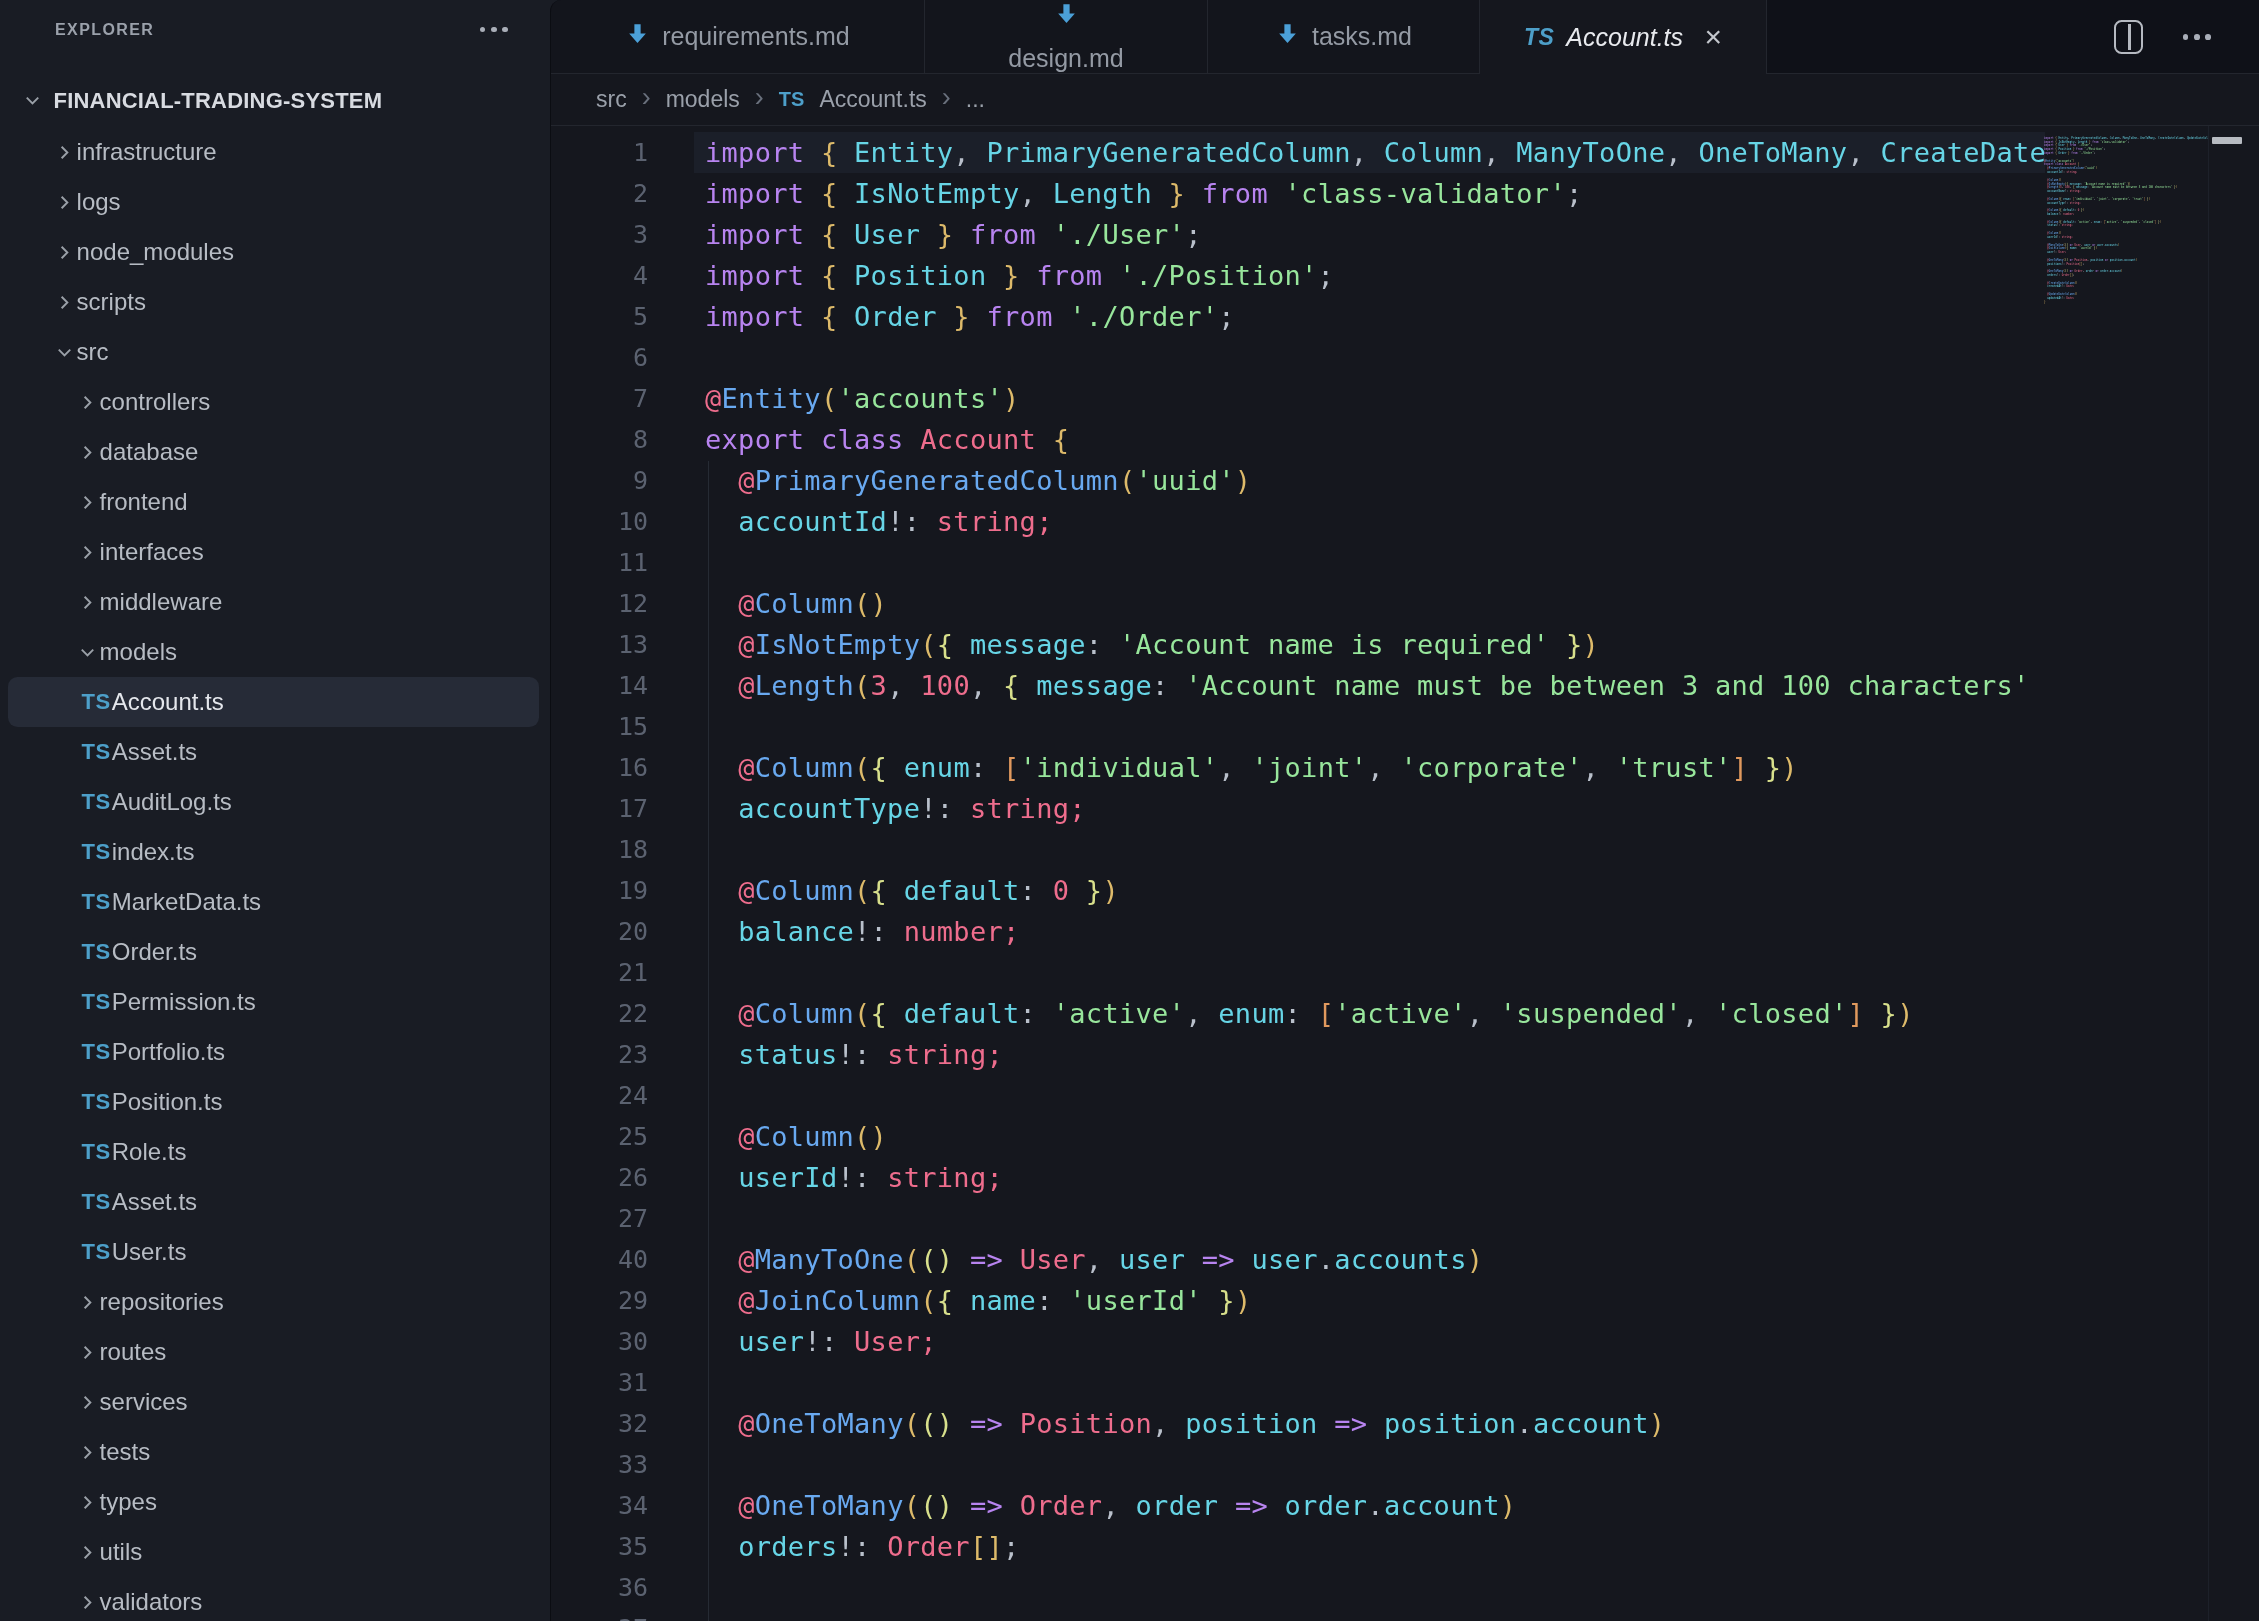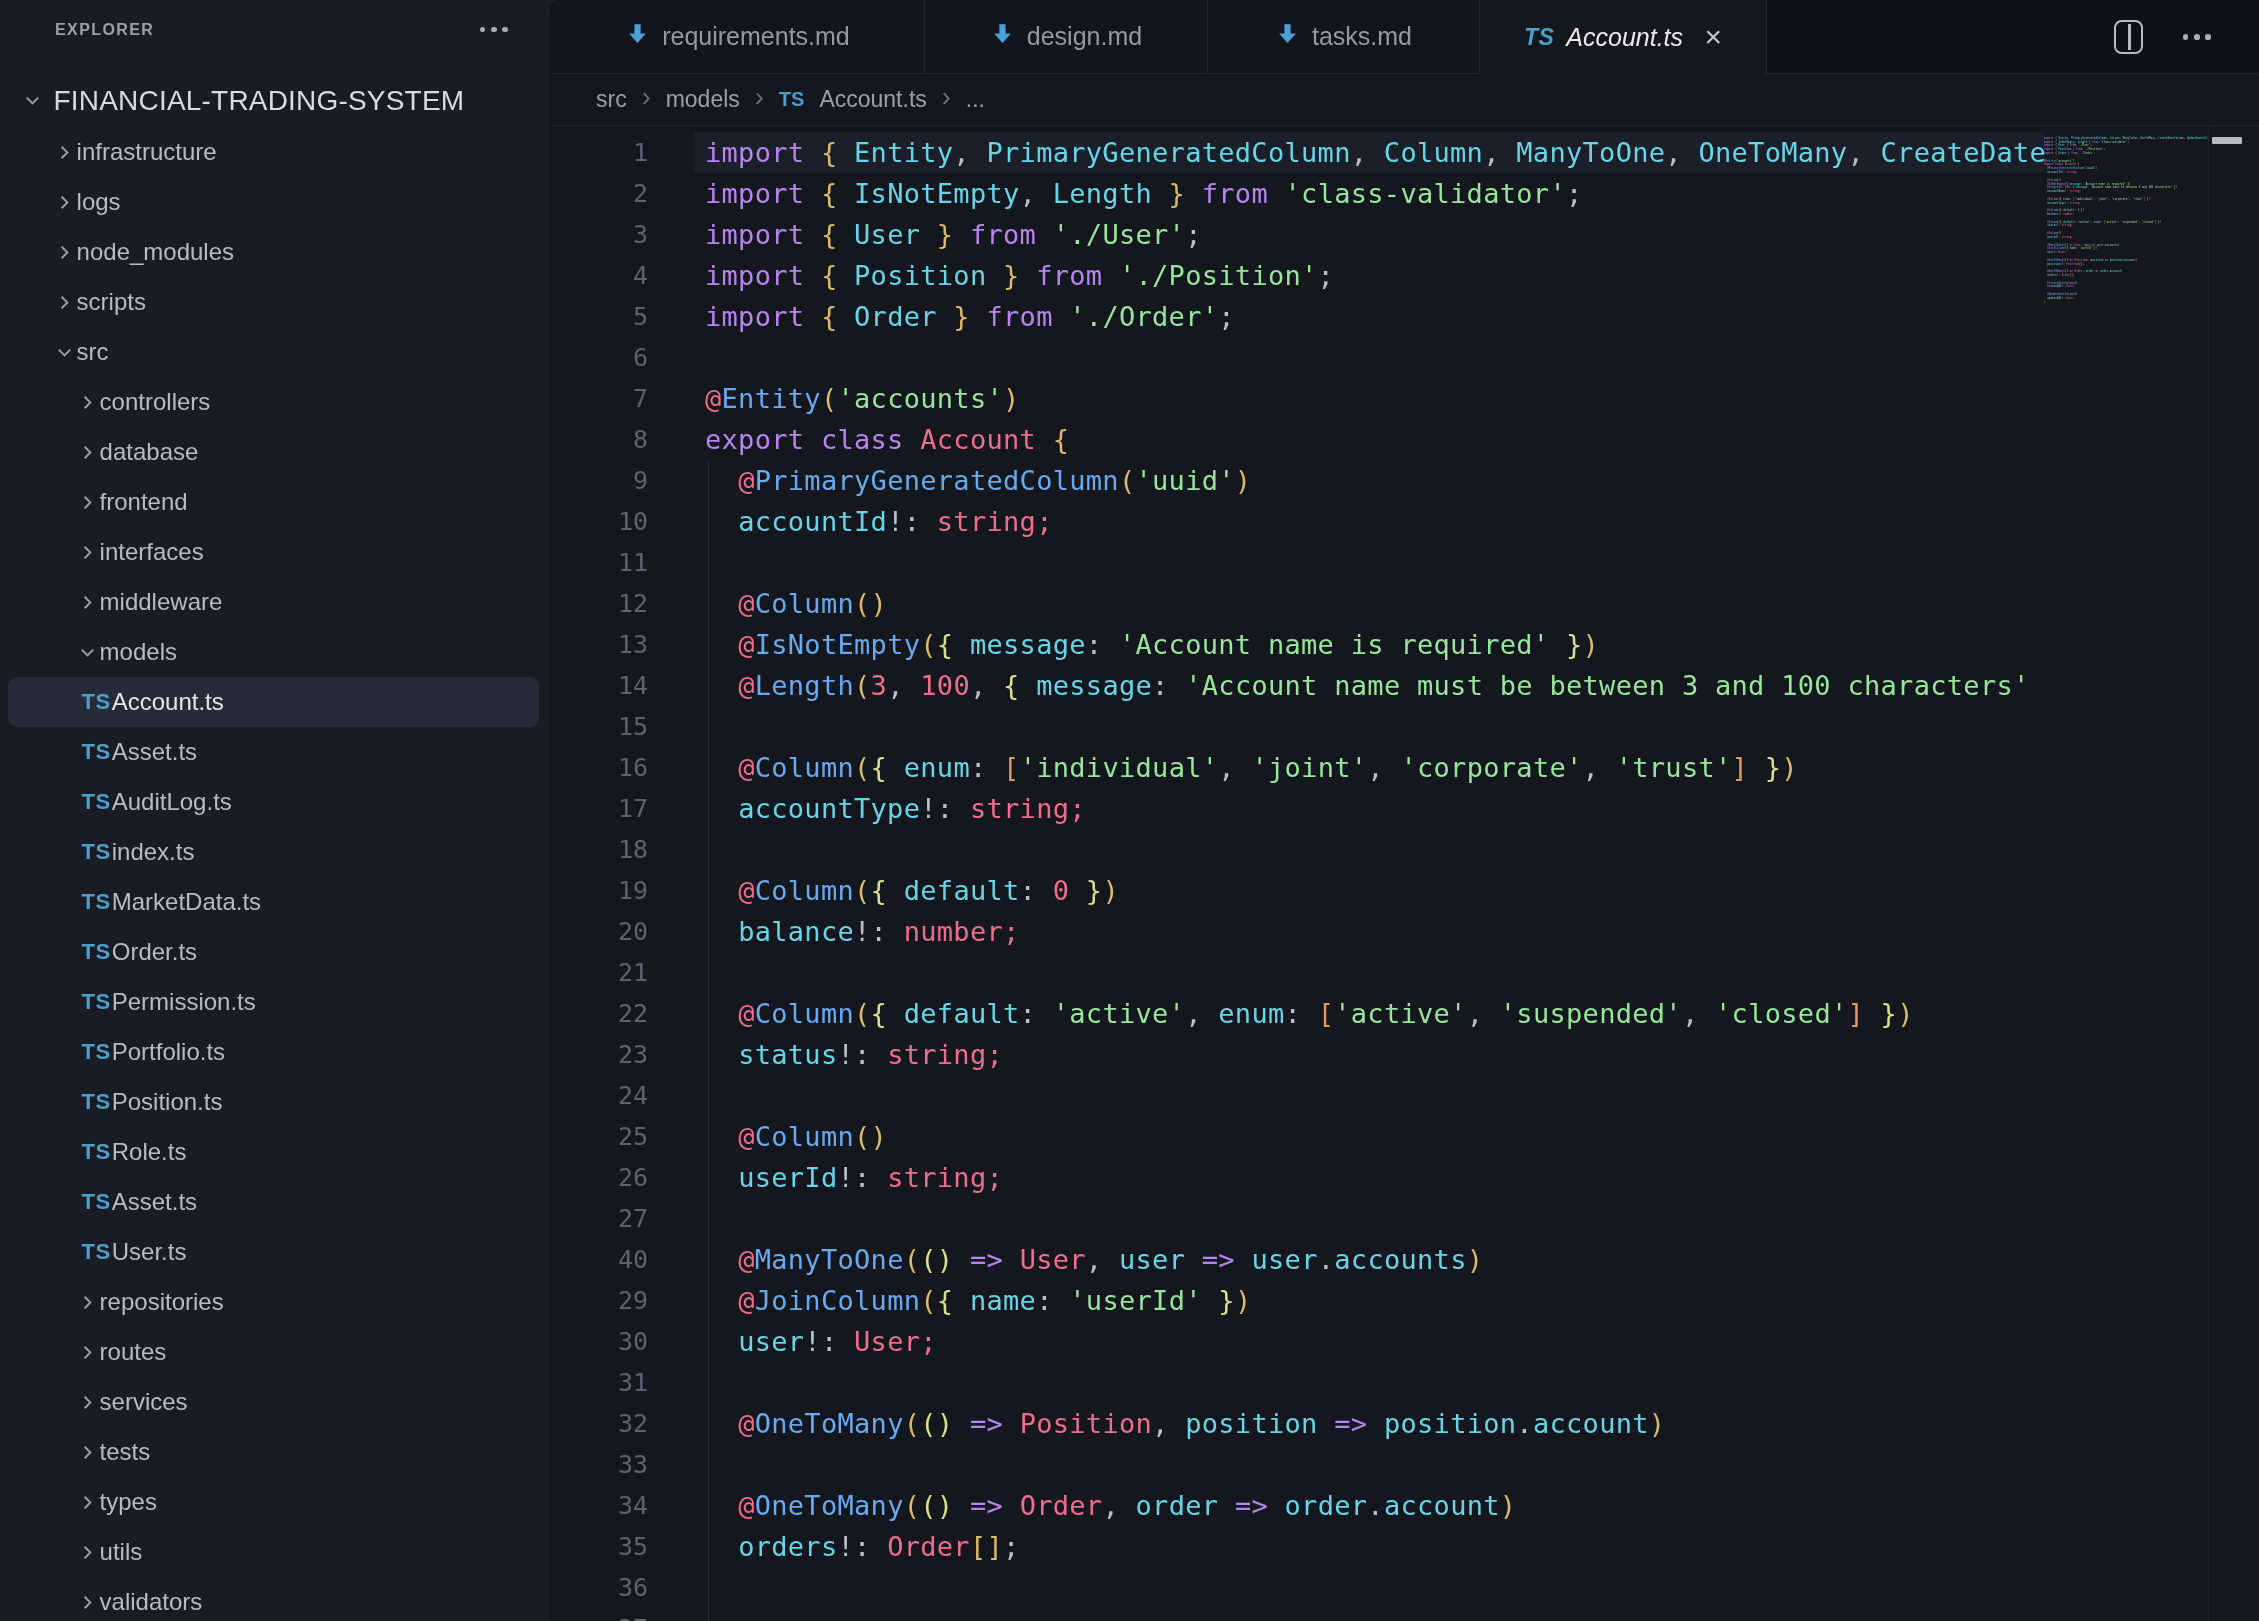--- a/index.html
+++ b/index.html
@@ -14,21 +14,21 @@
   html,body{width:2260px;height:1622px;overflow:hidden}
   body{background:var(--bg-sidebar);font-family:"Liberation Sans",sans-serif;position:relative}
 
   
   .sidebar{position:absolute;left:0;top:0;width:550px;height:1622px;background:var(--bg-sidebar);color:var(--ui)}
   .sb-header{display:flex;align-items:center;justify-content:space-between;height:59px;padding:0 42px 0 55px}
   .sb-title{font-size:16px;font-weight:600;letter-spacing:1.4px;color:#9ba1ab}
   .dots{display:flex;gap:5.7px;align-items:center;cursor:pointer}
   .dots i{width:5.7px;height:5.7px;border-radius:50%;background:#a9aeb8;display:block}
   .sb-root{display:flex;align-items:center;height:49px;margin-top:17px;padding-left:21px;gap:9.5px;cursor:pointer}
-  .sb-root .lbl{font-size:28px;font-weight:400;color:#d8dbe1;letter-spacing:0.2px}
+  .sb-root .lbl{font-size:22px;font-weight:700;color:#d8dbe1;letter-spacing:0.2px}
   .tree{position:absolute;top:127px;left:0;right:0}
   .trow{display:flex;align-items:center;height:50px;gap:1px;cursor:pointer;border-radius:9.5px;margin:0 11.4px 0 7.6px;padding-left:45px;color:#b7bcc4;font-size:24px}
   .trow.lv2{padding-left:68px}
   .trow.lv3{padding-left:74px}
   .trow.sel{background:var(--row-sel);color:#e4e7ec}
   .tsbadge{font-weight:700;color:var(--ts-icon);font-size:22px;letter-spacing:0.5px;flex:0 0 auto}
   .chev{display:flex;align-items:center;justify-content:center;width:23px;height:23px;flex:0 0 auto}
   .chev svg{stroke:#9aa0a8;stroke-width:2;fill:none}
 
   
@@ -288,21 +288,21 @@
 <div class="editor">
   <div class="tabbar">
     <div class="strip-border"></div>
     <div id="tabs" style="display:flex">
         <div class="tab" style="width: 374px;">
           <span><svg class="mdarrow" viewBox="0 0 24 24">
               <path fill="#4ba0d8" d="M9 3h6v9h5l-8 9-8-9h5z"></path>
             </svg></span>
           <span>requirements.md</span>
         </div>
-        <div class="tab" style="width: 283px;">
+        <div class="tab" style="width: 283px; flex-direction: column;">
           <span><svg class="mdarrow" viewBox="0 0 24 24">
               <path fill="#4ba0d8" d="M9 3h6v9h5l-8 9-8-9h5z"></path>
             </svg></span>
           <span>design.md</span>
         </div>
         <div class="tab" style="width: 272px;">
           <span><svg class="mdarrow" viewBox="0 0 24 24">
               <path fill="#4ba0d8" d="M9 3h6v9h5l-8 9-8-9h5z"></path>
             </svg></span>
           <span>tasks.md</span>

